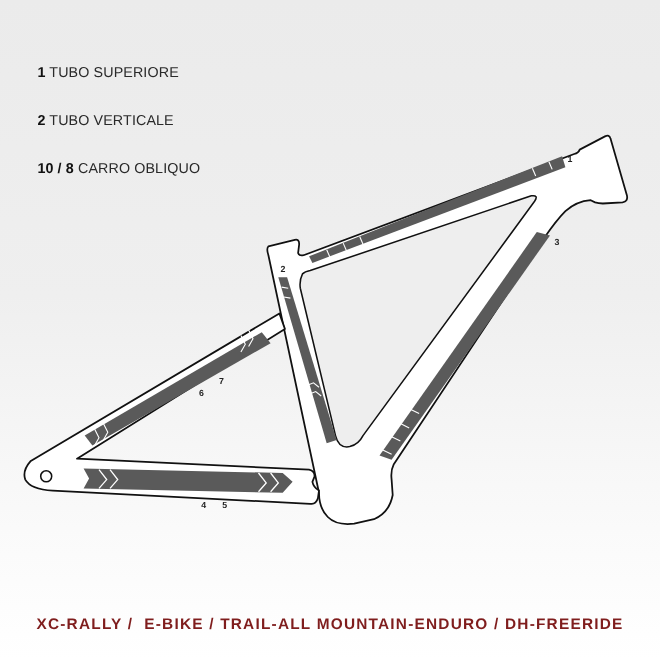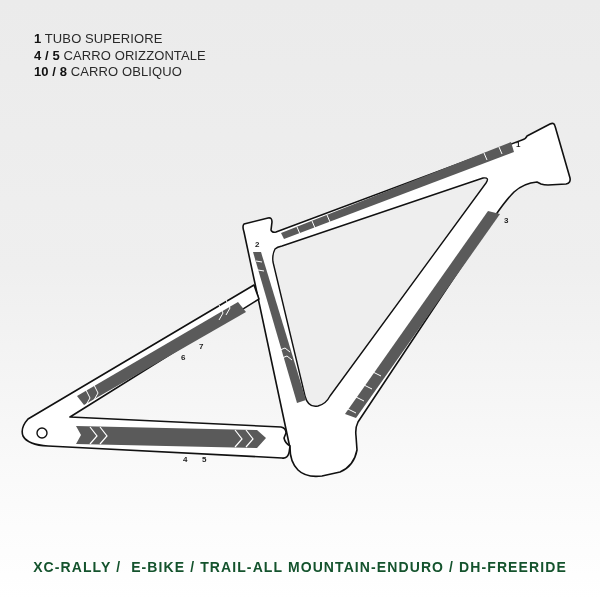--- a/index.html
+++ b/index.html
@@ -5,41 +5,41 @@
   html, body { margin: 0; padding: 0; }
   body {
     width: 600px; height: 600px; overflow: hidden; position: relative;
     background: linear-gradient(180deg, #ebebeb 0%, #efefef 45%, #fafafa 80%, #ffffff 100%);
     font-family: "Liberation Sans", sans-serif;
   }
   .legend {
     position: absolute; left: 34px; top: 31px;
     font-size: 13px; line-height: 16.5px; color: #2a2a2a; letter-spacing: 0.1px;
   }
-  .legend-row { white-space: nowrap; }
+  .legend-row { white-space: nowrap; margin-top: 27px; }
   .legend-num { font-weight: bold; color: #111; }
   .frame-svg { position: absolute; left: 0; top: 0; width: 600px; height: 600px; }
   .categories {
     position: absolute; left: 0; width: 600px; top: 559px; text-align: center;
     font-family: "Liberation Sans", sans-serif; font-weight: bold; font-size: 14px;
-    letter-spacing: 1.1px; color: #14532d; white-space: pre;
+    letter-spacing: 1.1px; color: #7f1d1d; white-space: pre;
   }
   .num-label { font-family: "Liberation Sans", sans-serif; font-weight: bold; font-size: 8px; fill: #222; }
 </style>
 </head>
 <body>
 
 <div class="legend">
   <div class="legend-row">
     <span class="legend-num">1</span>
     <span>TUBO SUPERIORE</span>
   </div>
   <div class="legend-row">
-    <span class="legend-num">4 / 5</span>
-    <span>CARRO ORIZZONTALE</span>
+    <span class="legend-num">2</span>
+    <span>TUBO VERTICALE</span>
   </div>
   <div class="legend-row">
     <span class="legend-num">10 / 8</span>
     <span>CARRO OBLIQUO</span>
   </div>
 </div>
 
 <svg class="frame-svg" viewBox="0 0 600 600">
 
   <path d="M244,224 L268,218 Q272,217 272,222 L271,230 Q272,233 276,232

